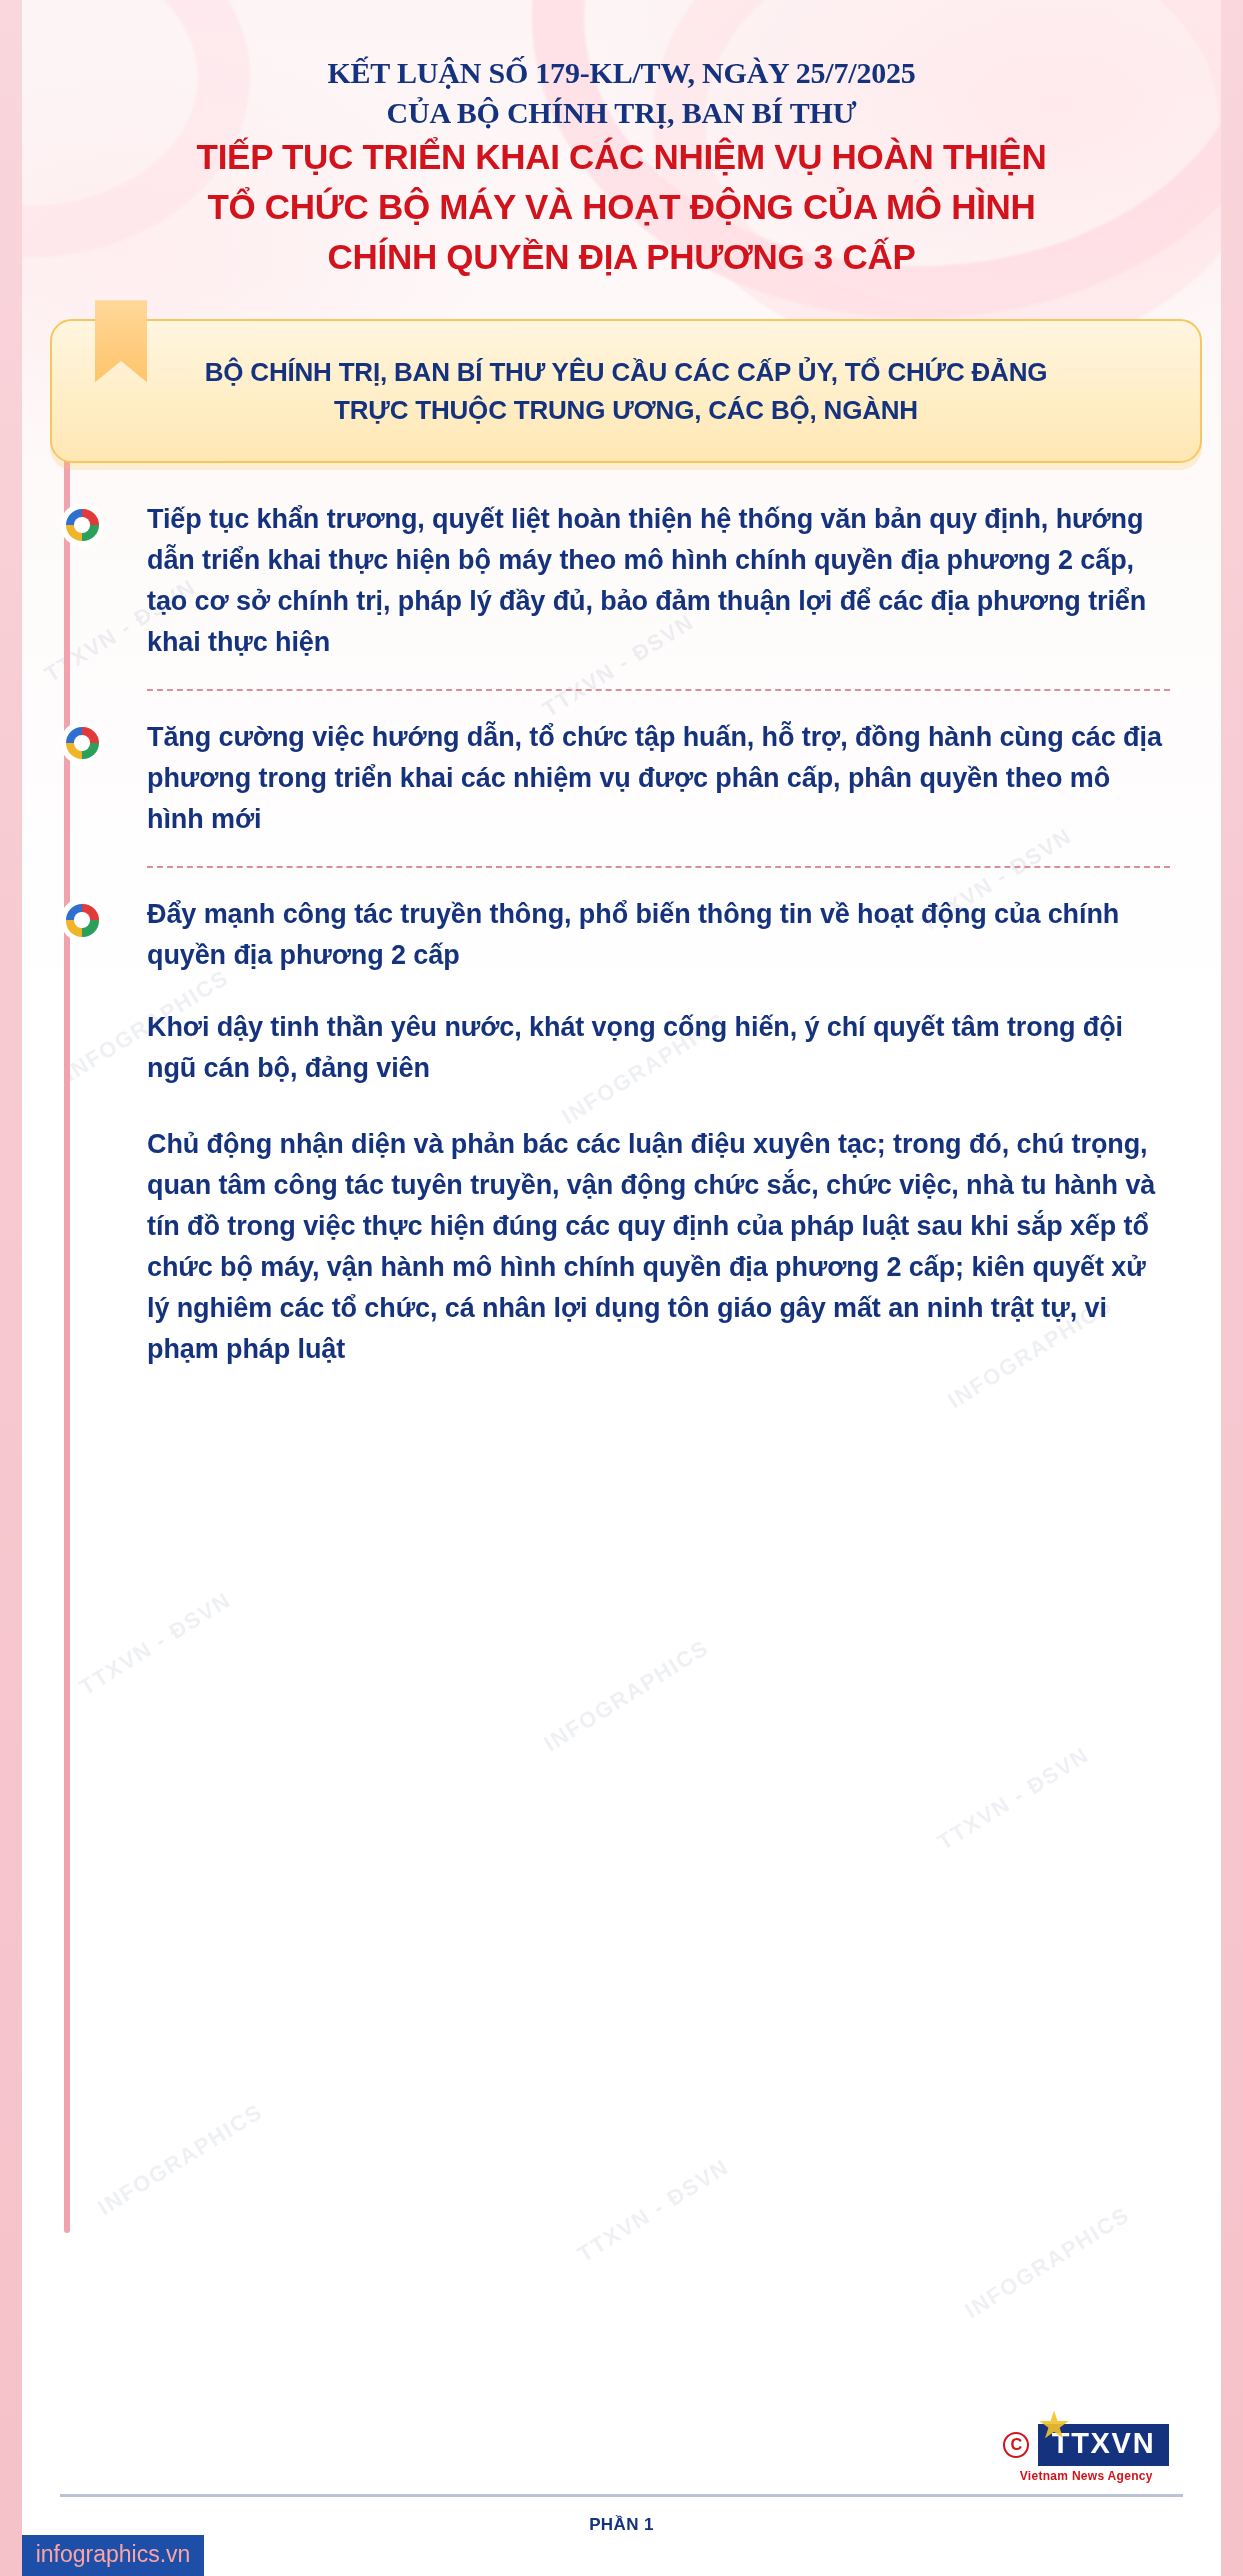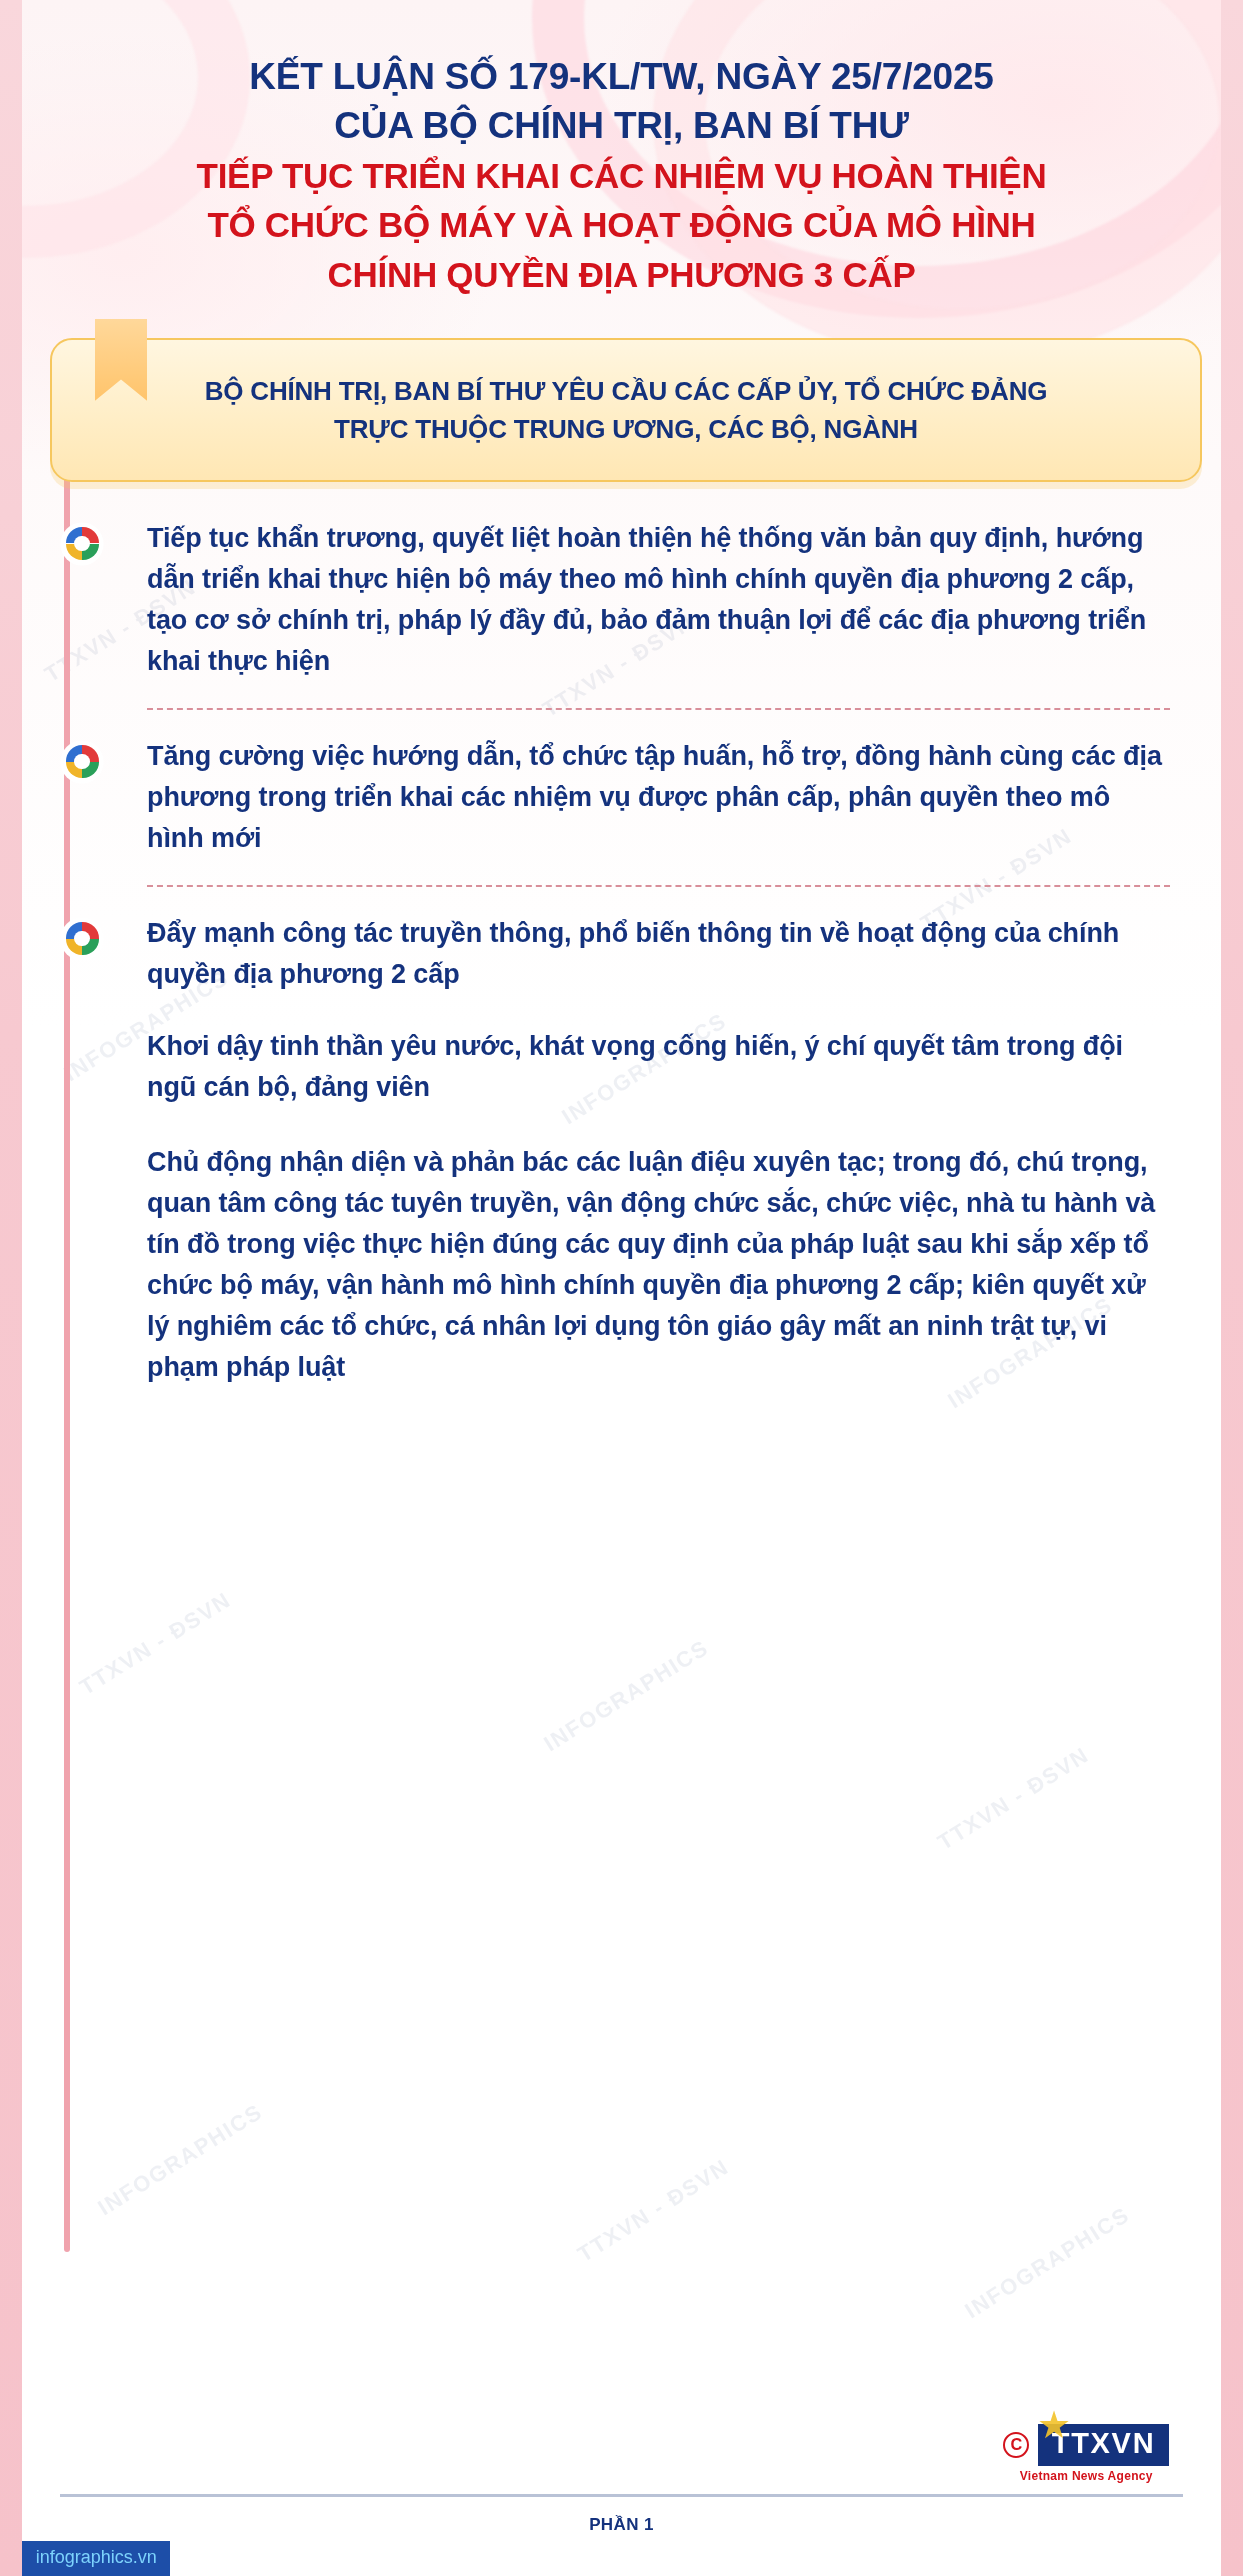--- a/index.html
+++ b/index.html
@@ -45,24 +45,25 @@
   }
 
   
   .header {
     position: relative;
     padding: 53px 60px 0 60px;
     text-align: center;
   }
   .kl-line {
     color: #14327d;
-    font-size: 37px;
+    font-size: 30px;
     font-weight: bold;
     line-height: 1.32;
     letter-spacing: -0.2px;
+    font-family: Liberation Serif, serif;
   }
   .title-red {
     color: #d3131c;
     font-size: 35px;
     font-weight: bold;
     line-height: 1.42;
     letter-spacing: -0.3px;
   }
   .title-red .ln { display: block; }
 
@@ -181,22 +182,22 @@
     color: #14327d;
     font-size: 17px;
     font-weight: bold;
     letter-spacing: 0.4px;
   }
   .infographics {
     position: absolute;
     left: 22px;
     bottom: 0;
     background: #1d4ea8;
-    color: #7dd3fc;
-    font-size: 18px;
+    color: #fca5a5;
+    font-size: 23px;
     padding: 6px 13.7px 7.7px 13.7px;
   }
   .ttxvn {
     position: absolute;
     right: 74px;
     bottom: 93px;
     text-align: center;
   }
   .ttxvn .logo-row { display: flex; align-items: center; gap: 8.6px; }
   .ttxvn .cmark {

